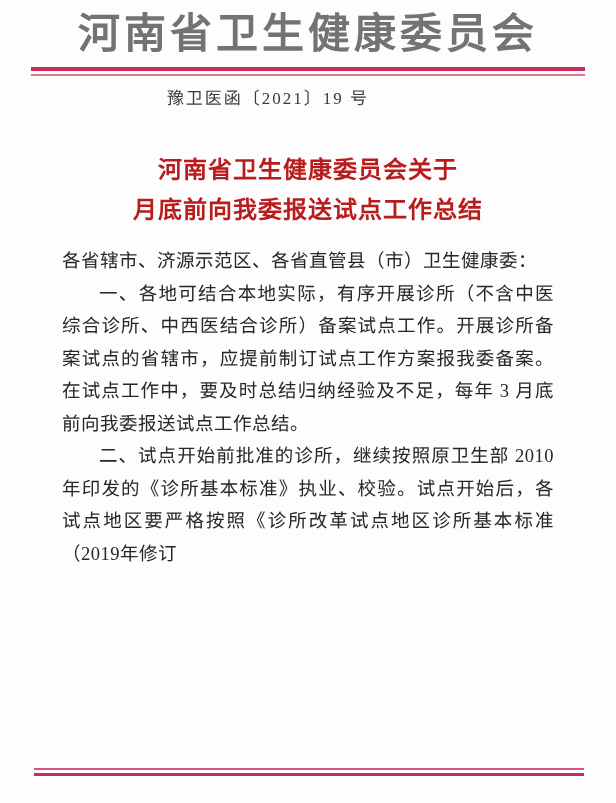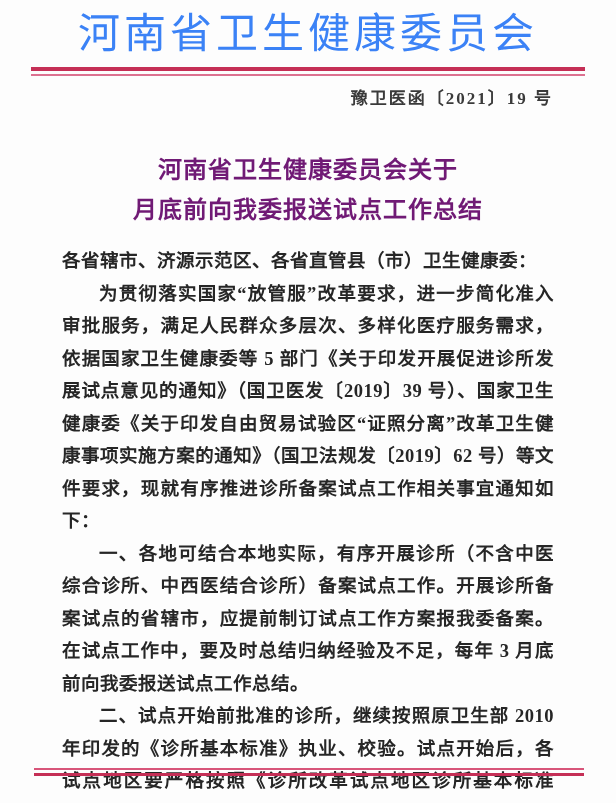--- a/index.html
+++ b/index.html
@@ -15,65 +15,63 @@
     background: #fdfdfd;
     overflow: hidden;
     font-family: "Liberation Serif", "DejaVu Serif", serif;
   }
   
   .letterhead-title {
     margin: 10px 0 0 0;
     text-align: center;
     font-size: 42px;
     line-height: 48px;
-    font-weight: normal;
+    font-weight: bold;
     letter-spacing: 4px;
-    color: #3b82f6;
+    color: #737373;
     font-family: "Liberation Serif", "DejaVu Serif", serif;
   }
   .letterhead-rule {
     width: 554px;
     height: 3px;              
     margin: 9px auto 0 auto;
     border-top: 4px solid #c52f56;
     border-bottom: 2px solid #dc7190;
   }
   .doc-number {
-    margin: 13px 63px 0 0;
-    text-align: right;
+    margin: 13px 80px 0 0;
+    text-align: center;
     font-size: 17px;
     line-height: 20px;
     letter-spacing: 2px;
     color: #3a3a3a;
-    font-weight: bold;
   }
   
   .doc-title {
     margin: 41px 0 0 0;
     text-align: center;
     font-size: 24px;
     line-height: 40px;
     font-weight: bold;
-    color: #701a75;
+    color: #b91c1c;
     letter-spacing: 1px;
   }
   
   .doc-body {
     width: 492px;
     margin: 15px auto 0 auto;
     font-size: 18.5px;
     line-height: 32.5px;
     letter-spacing: 0.5px;
     color: #262626;
     text-align: justify;
   }
   .doc-body p {
     margin: 0;
     padding: 0;
-    font-weight: bold;
   }
   .salutation {
     text-indent: 0;
   }
   .para {
     text-indent: 2em;
   }
   
   .page-bottom-rule {
     position: absolute;
@@ -96,20 +94,19 @@
 
   <div class="doc-number">豫卫医函〔2021〕19 号</div>
 
   <div class="doc-title">
     <div>河南省卫生健康委员会关于</div>
     <div>月底前向我委报送试点工作总结</div>
   </div>
 
   <div class="doc-body">
     <p class="salutation">各省辖市、济源示范区、各省直管县（市）卫生健康委：</p>
-    <p class="para">为贯彻落实国家“放管服”改革要求，进一步简化准入审批服务，满足人民群众多层次、多样化医疗服务需求，依据国家卫生健康委等 5 部门《关于印发开展促进诊所发展试点意见的通知》（国卫医发〔2019〕39 号）、国家卫生健康委《关于印发自由贸易试验区“证照分离”改革卫生健康事项实施方案的通知》（国卫法规发〔2019〕62 号）等文件要求，现就有序推进诊所备案试点工作相关事宜通知如下：</p>
     <p class="para">一、各地可结合本地实际，有序开展诊所（不含中医综合诊所、中西医结合诊所）备案试点工作。开展诊所备案试点的省辖市，应提前制订试点工作方案报我委备案。在试点工作中，要及时总结归纳经验及不足，每年 3 月底前向我委报送试点工作总结。</p>
     <p class="para">二、试点开始前批准的诊所，继续按照原卫生部 2010 年印发的《诊所基本标准》执业、校验。试点开始后，各试点地区要严格按照《诊所改革试点地区诊所基本标准（2019年修订</p>
   </div>
 
   <div class="page-bottom-rule"></div>
 
 </div>
 
 </body></html>

